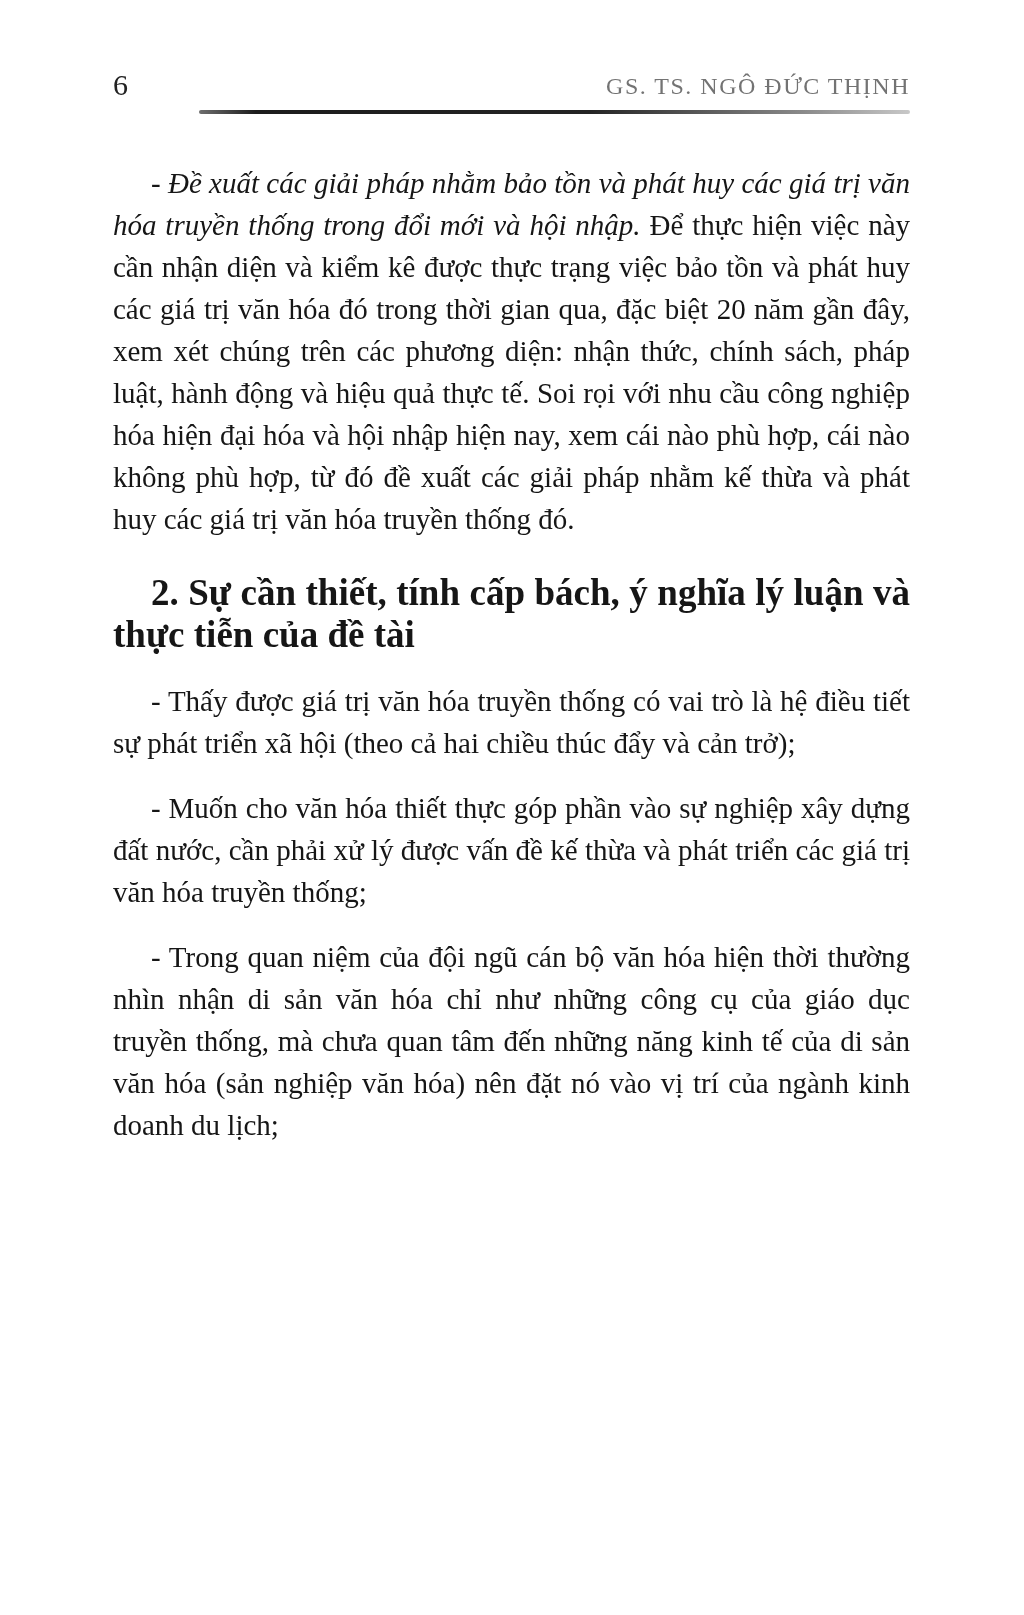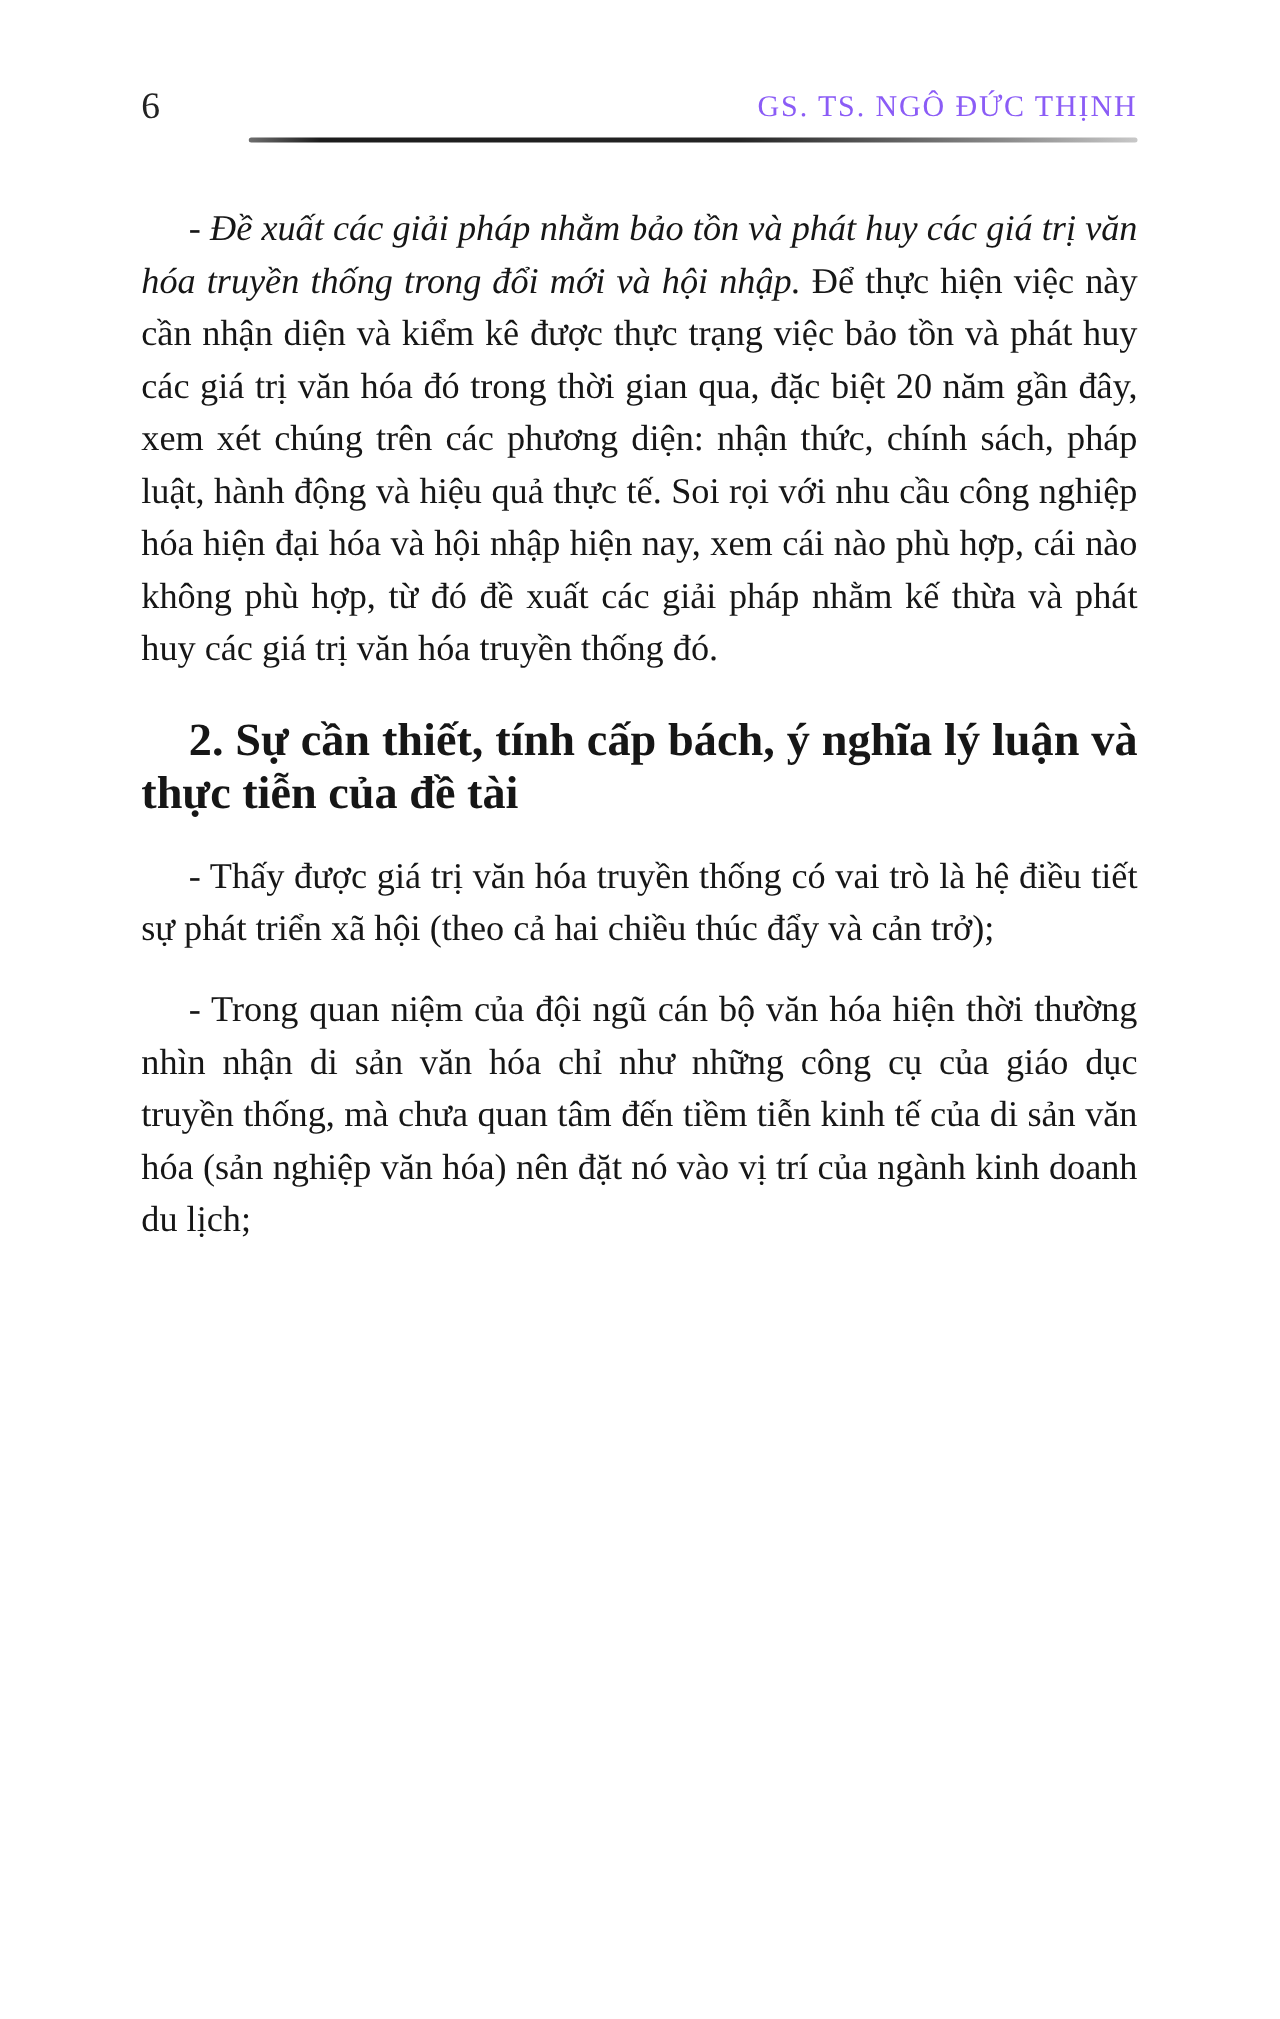--- a/index.html
+++ b/index.html
@@ -25,21 +25,21 @@
     align-items: flex-end;
   }
   .page-number {
     font-size: 30px;
     line-height: 1;
     color: #222222;
   }
   .running-head {
     font-size: 24px;
     letter-spacing: 1.5px;
-    color: #8b5cf6;
+    color: #737373;
     line-height: 1;
     padding-bottom: 2px;
   }
   .header-rule {
     height: 4px;
     margin: 10px 0 0 86px;
     background: linear-gradient(to right, #6e6e6e 0%, #1c1c1c 8%, #242424 55%, #8a8a8a 85%, #c8c8c8 100%);
     border-radius: 2px;
   }
   .page-body {
@@ -77,19 +77,20 @@
 
   <div class="page-body">
 
     <p><em class="lead-italic">- Đề xuất các giải pháp nhằm bảo tồn và phát huy các giá trị văn hóa truyền thống trong đổi mới và hội nhập.</em><span> Để thực hiện việc này cần nhận diện và kiểm kê được thực trạng việc bảo tồn và phát huy các giá trị văn hóa đó trong thời gian qua, đặc biệt 20 năm gần đây, xem xét chúng trên các phương diện: nhận thức, chính sách, pháp luật, hành động và hiệu quả thực tế. Soi rọi với nhu cầu công nghiệp hóa hiện đại hóa và hội nhập hiện nay, xem cái nào phù hợp, cái nào không phù hợp, từ đó đề xuất các giải pháp nhằm kế thừa và phát huy các giá trị văn hóa truyền thống đó.</span></p>
 
     <h2>2. Sự cần thiết, tính cấp bách, ý nghĩa lý luận và thực tiễn của đề tài</h2>
 
     <p>- Thấy được giá trị văn hóa truyền thống có vai trò là hệ điều tiết sự phát triển xã hội (theo cả hai chiều thúc đẩy và cản trở);</p>
 
 
+    <p>- Muốn cho văn hóa thiết thực góp phần vào sự nghiệp xây dựng đất nước, cần phải xử lý được vấn đề kế thừa và phát triển các giá trị văn hóa truyền thống;</p>
 
-    <p>- Trong quan niệm của đội ngũ cán bộ văn hóa hiện thời thường nhìn nhận di sản văn hóa chỉ như những công cụ của giáo dục truyền thống, mà chưa quan tâm đến tiềm tiễn kinh tế của di sản văn hóa (sản nghiệp văn hóa) nên đặt nó vào vị trí của ngành kinh doanh du lịch;</p>
+    <p>- Trong quan niệm của đội ngũ cán bộ văn hóa hiện thời thường nhìn nhận di sản văn hóa chỉ như những công cụ của giáo dục truyền thống, mà chưa quan tâm đến những năng kinh tế của di sản văn hóa (sản nghiệp văn hóa) nên đặt nó vào vị trí của ngành kinh doanh du lịch;</p>
 
 
   </div>
 
 </div>
 
 </body></html>

